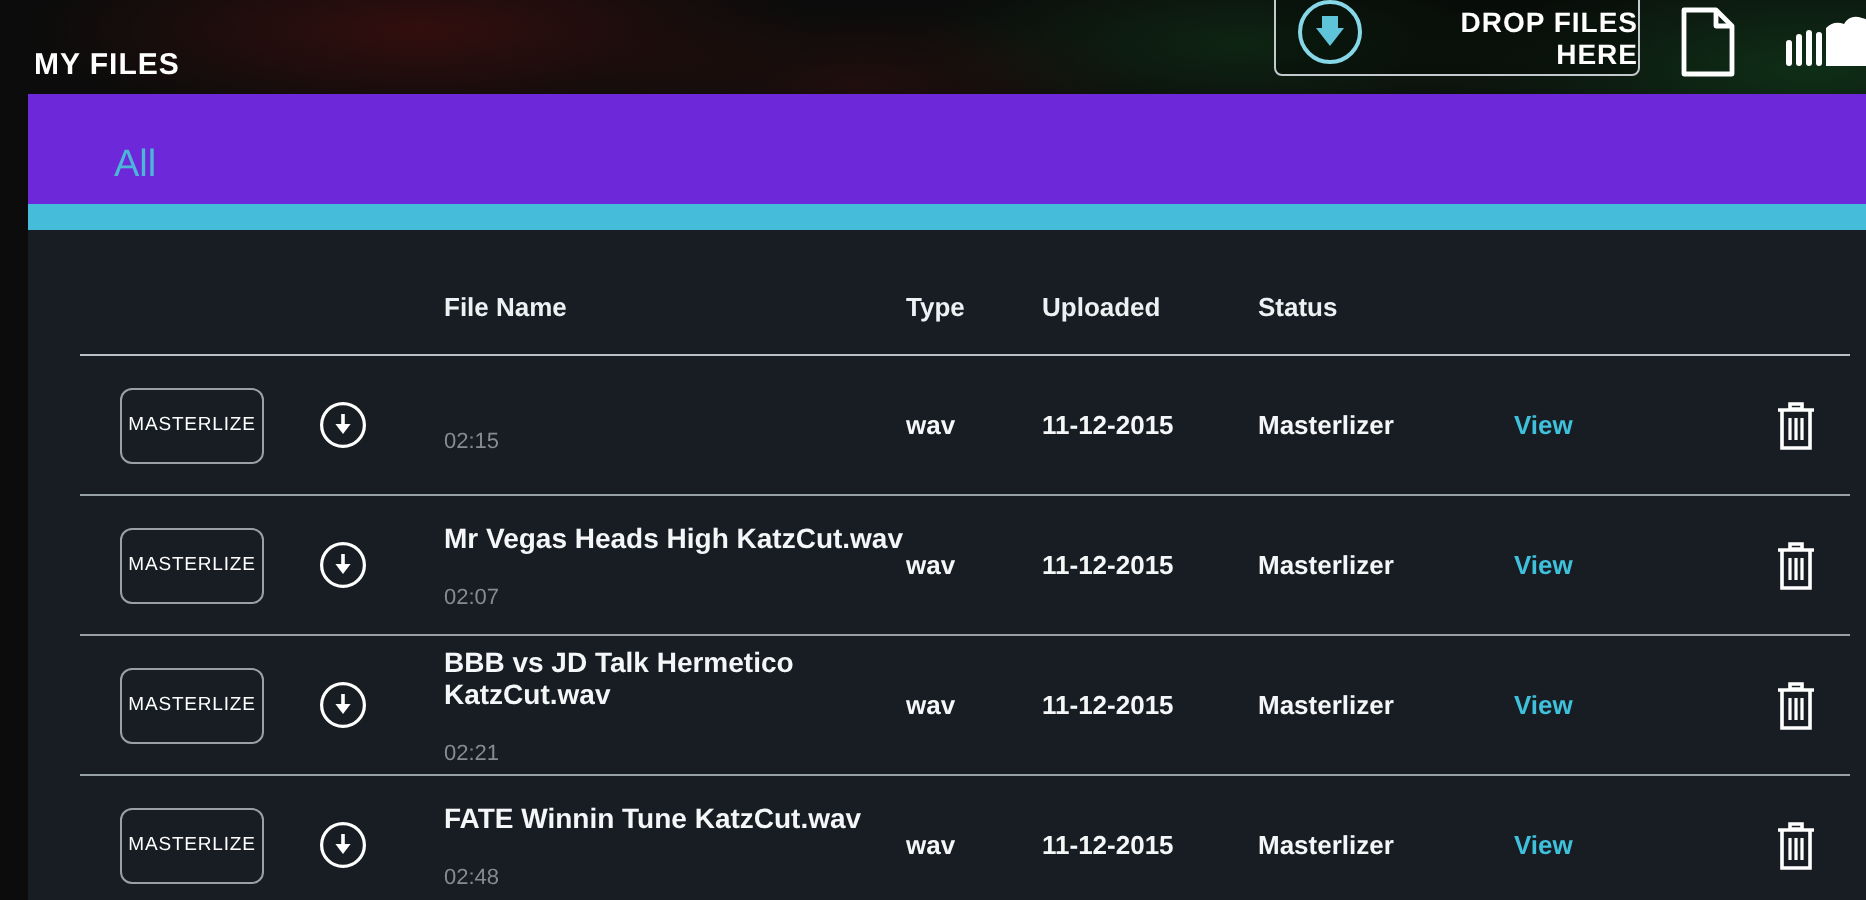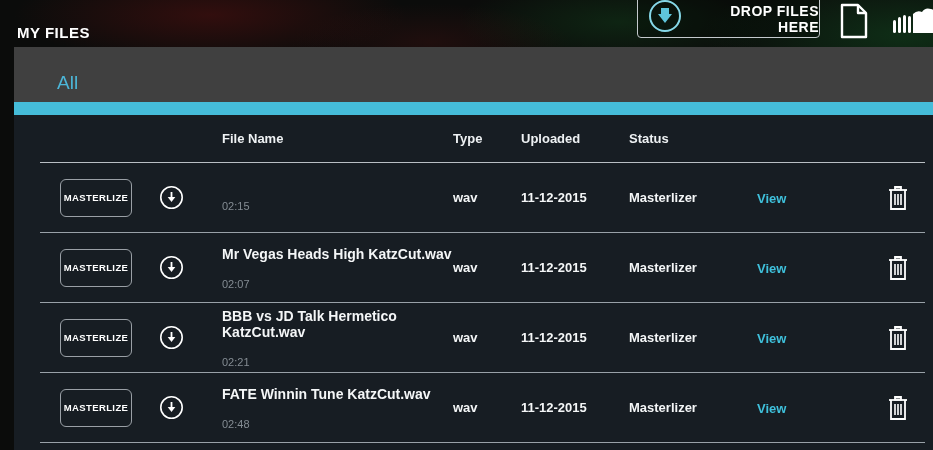--- a/index.html
+++ b/index.html
@@ -32,46 +32,46 @@
     color:#fff; font-size:14px; font-weight:bold; letter-spacing:.5px;text-align:right;
   }
   .doc-icon-wrap { position:absolute; left:838px; top:3px; cursor:pointer; }
   .cloud-icon-wrap { position:absolute; left:893px; top:8px; cursor:pointer; }
 
   
   .panel {
     position:absolute; left:14px; top:47px; right:0; bottom:0;
     display:flex; flex-direction:column;
   }
-  .tabbar { background:#404040; height:55px; position:relative; }
+  .tabbar { background:#6d28d9; height:55px; position:relative; }
   .tab-all {
     position:absolute; left:43px; bottom:8px;
     color:#4cb6d8; font-size:19px; cursor:pointer;
   }
   .accent-bar { height:13px; background:#45bcd9; }
   .table-area { flex:1; background:#171d23; overflow:hidden; }
 
   .grid-row {
     display:grid;
     grid-template-columns:105px 52px 256px 68px 108px 128px 89px 1fr;
     align-items:center;
     margin-left:26px; margin-right:8px;
     border-bottom:1px solid #99a1a8;
   }
-  .head-row { height:48px; border-bottom:1px solid #b9bfc4; }
+  .head-row { height:48px; border-bottom:1px solid #b9bfc4;margin-top:15px; }
   .head-cell { color:#eef1f3; font-size:13px; font-weight:bold; }
   .c3 { padding-left:25px; }
 
   .file-row { height:70px; }
   .file-row:last-child { border-bottom:1px solid #99a1a8; }
 
   .masterlize-btn {
     margin-left:20px; width:72px; height:38px;
     border:1px solid #9aa0a6; border-radius:6px; background:transparent;
-    color:#fff; font-size:9.5px; font-weight:bold; letter-spacing:.4px;
+    color:#fff; font-size:9.5px; font-weight:normal; letter-spacing:.4px;
     font-family:"Liberation Sans","DejaVu Sans",sans-serif;
     cursor:pointer; display:flex; align-items:center; justify-content:center;
   }
   .dl-cell { display:flex; justify-content:center; cursor:pointer; }
 
   .name-cell .fname { color:#f4f6f7; font-size:14px; font-weight:bold; }
   .name-cell .fdur { color:#848c93; font-size:11px; margin-top:16px; }
   .type-cell, .date-cell, .source-cell { color:#f4f6f7; font-size:13px; font-weight:bold; }
   .view-link { color:#3fc1dc; font-size:13px; font-weight:bold; cursor:pointer; }
   .trash-cell { display:flex; cursor:pointer; }

